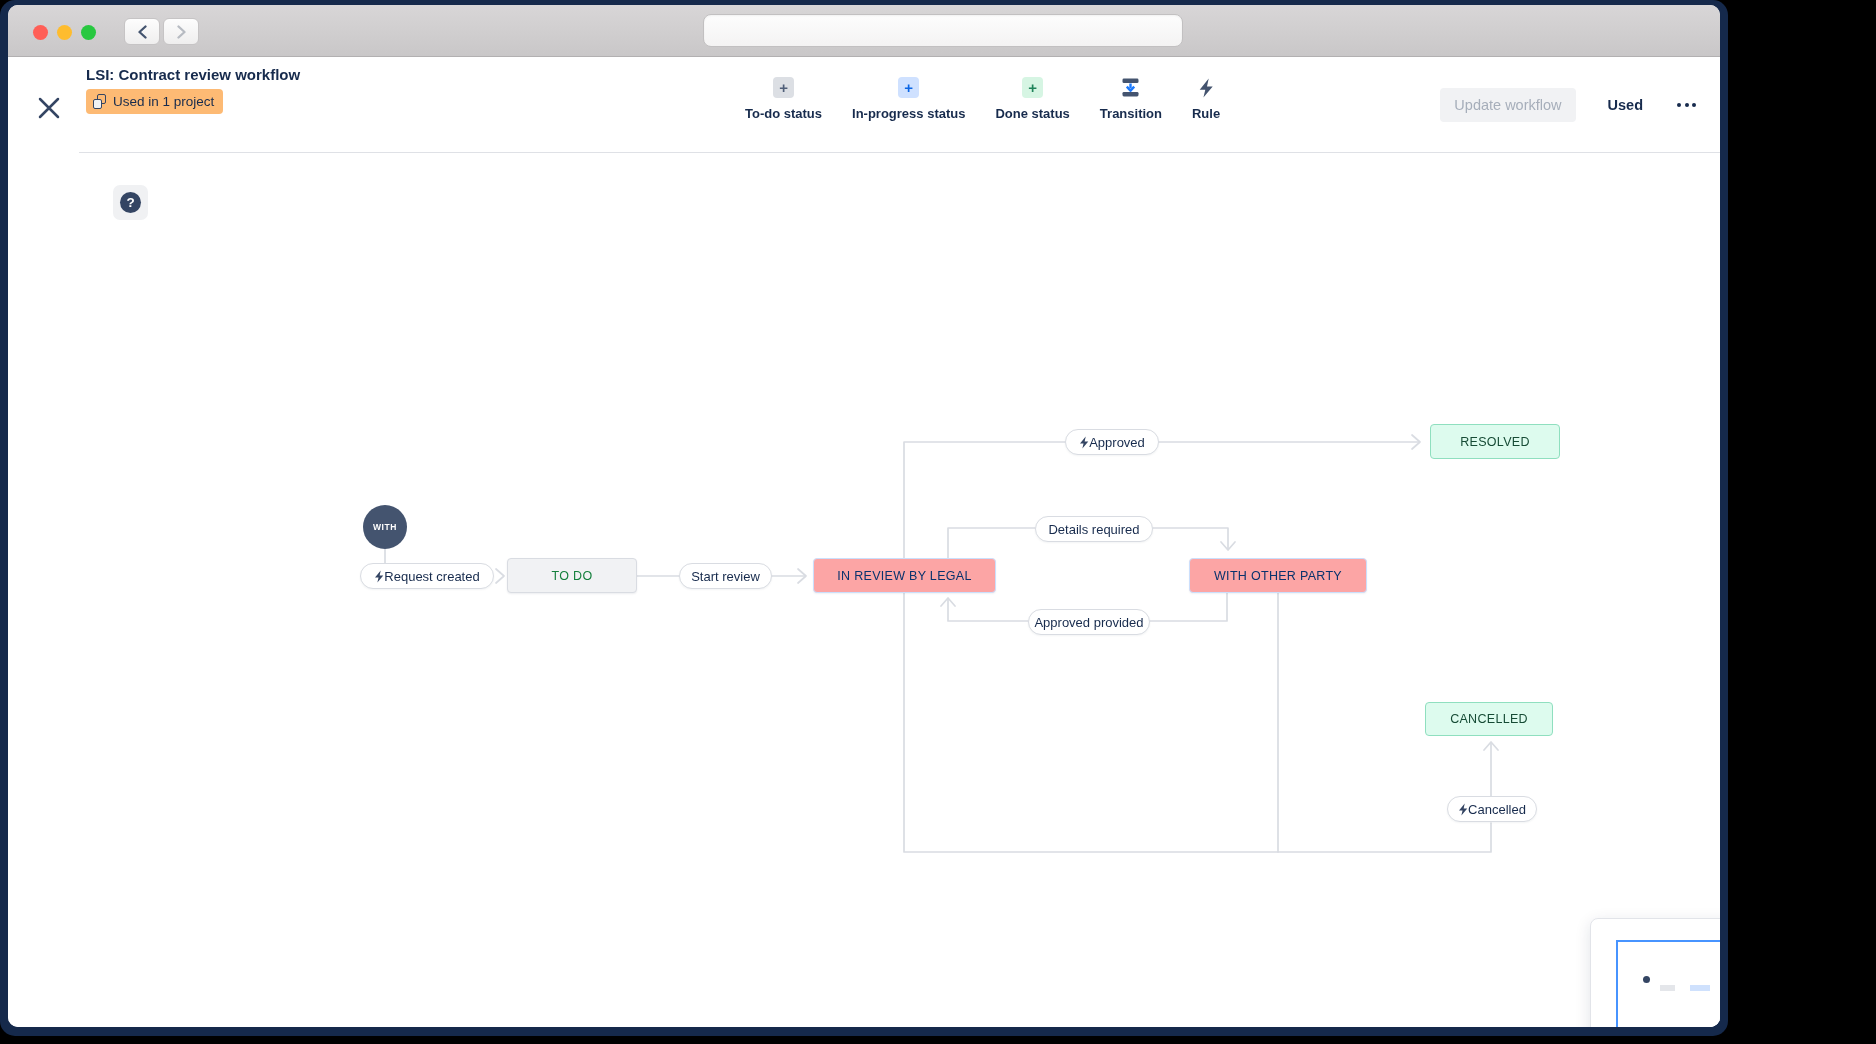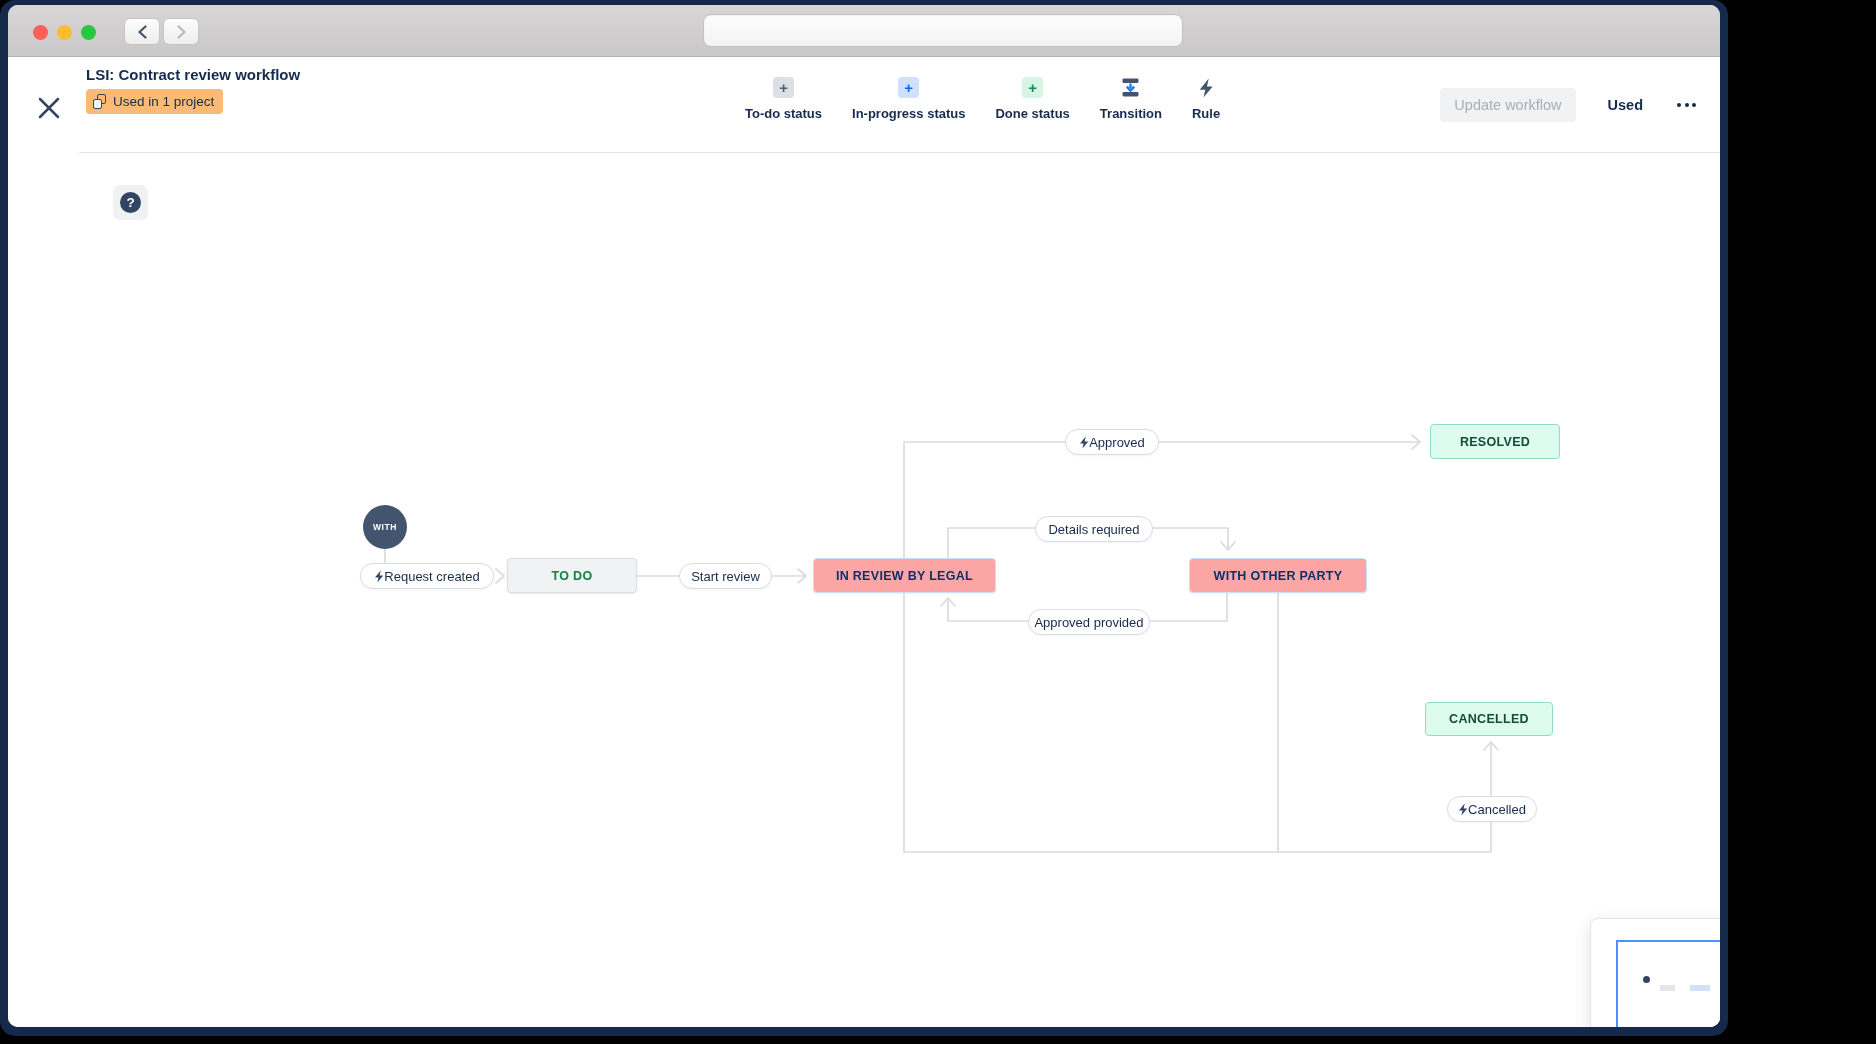--- a/index.html
+++ b/index.html
@@ -61,21 +61,21 @@
     color:#344563;font-size:19px;font-weight:700;line-height:1;padding-bottom:3px;}
   .help-btn{position:absolute;left:105px;top:32px;width:35px;height:35px;border-radius:7px;
     background:#f0f1f3;display:flex;align-items:center;justify-content:center;cursor:pointer;}
   .help-circle{width:21px;height:21px;border-radius:50%;background:#344563;color:#fff;
     font-size:13.5px;font-weight:700;display:flex;align-items:center;justify-content:center;}
 
   .start-node{position:absolute;left:355px;top:352px;width:44px;height:44px;border-radius:50%;
     background:#44546f;color:#fff;font-size:8.5px;font-weight:700;letter-spacing:.6px;
     display:flex;align-items:center;justify-content:center;cursor:pointer;}
   .status{position:absolute;display:flex;align-items:center;justify-content:center;
-    font-size:12.5px;font-weight:700;letter-spacing:.3px;border-radius:4px;cursor:pointer;}
+    font-size:12.5px;font-weight:400;letter-spacing:.3px;border-radius:4px;cursor:pointer;}
   .status.todo{background:#f1f2f4;border:1.6px solid #d9dce2;color:#15803d;
     box-shadow:0 1px 2px rgba(9,30,66,.08);}
   .status.prog{background:#fca5a5;border:1.6px solid #cbdffc;color:#09326c;
     box-shadow:0 1px 2px rgba(9,30,66,.06);}
   .status.done{background:#ddfbee;border:1.6px solid #8fdfbf;color:#164b35;}
   .pill{position:absolute;height:26px;display:flex;align-items:center;justify-content:center;
     background:#fff;border:1.6px solid #d9dce2;border-radius:15px;
     font-size:13px;font-weight:500;color:#172b4d;box-shadow:0 1px 2px rgba(9,30,66,.05);
     cursor:pointer;white-space:nowrap;}
   .bolt{flex:none;}

